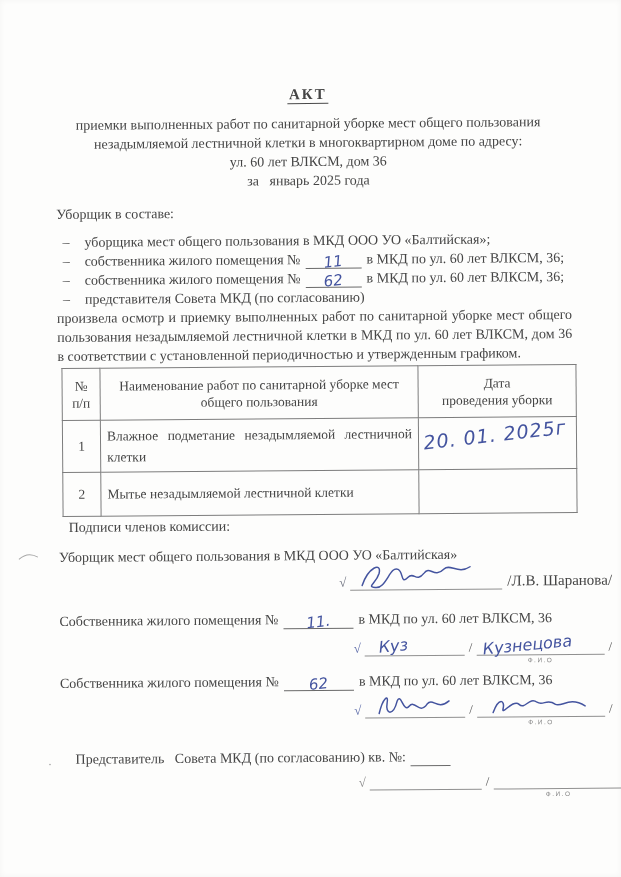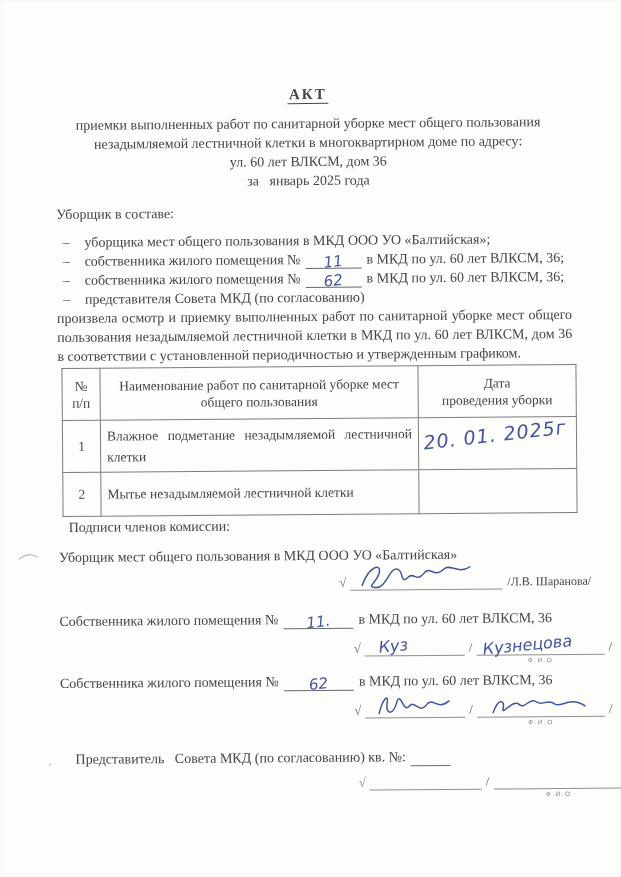--- a/index.html
+++ b/index.html
@@ -43,21 +43,21 @@
     position:absolute; left:4px; top:6px; font-size:19px; white-space:nowrap;
     transform:rotate(-6deg); letter-spacing:1px;
   }
   .sigrow { display:flex; align-items:flex-end; }
   .tick { font-size:13px; color:#6b6f7d; margin-right:4px; }
   .sline {
     display:inline-block; border-bottom:1px solid #909090; position:relative; height:24px;
   }
   .sline svg { position:absolute; bottom:-4px; left:8px; }
   .slash { font-size:13px; color:#555; margin:0 4px; }
-  .signer { font-size:12px; white-space:nowrap; margin-left:5px; }
+  .signer { font-size:15px; white-space:nowrap; margin-left:5px; }
   .hw-sig { position:absolute; bottom:0; font-size:16px; white-space:nowrap; transform:rotate(-5deg); }
   .fio {
     position:absolute; top:26px; left:0; right:0; text-align:center;
     font-size:6.5px; letter-spacing:1.5px; color:#8b8b8b;
     font-family:"Liberation Sans", sans-serif;
   }
   .penmark { color:#9a9a9a; }
 </style>
 </head>
 <body>

